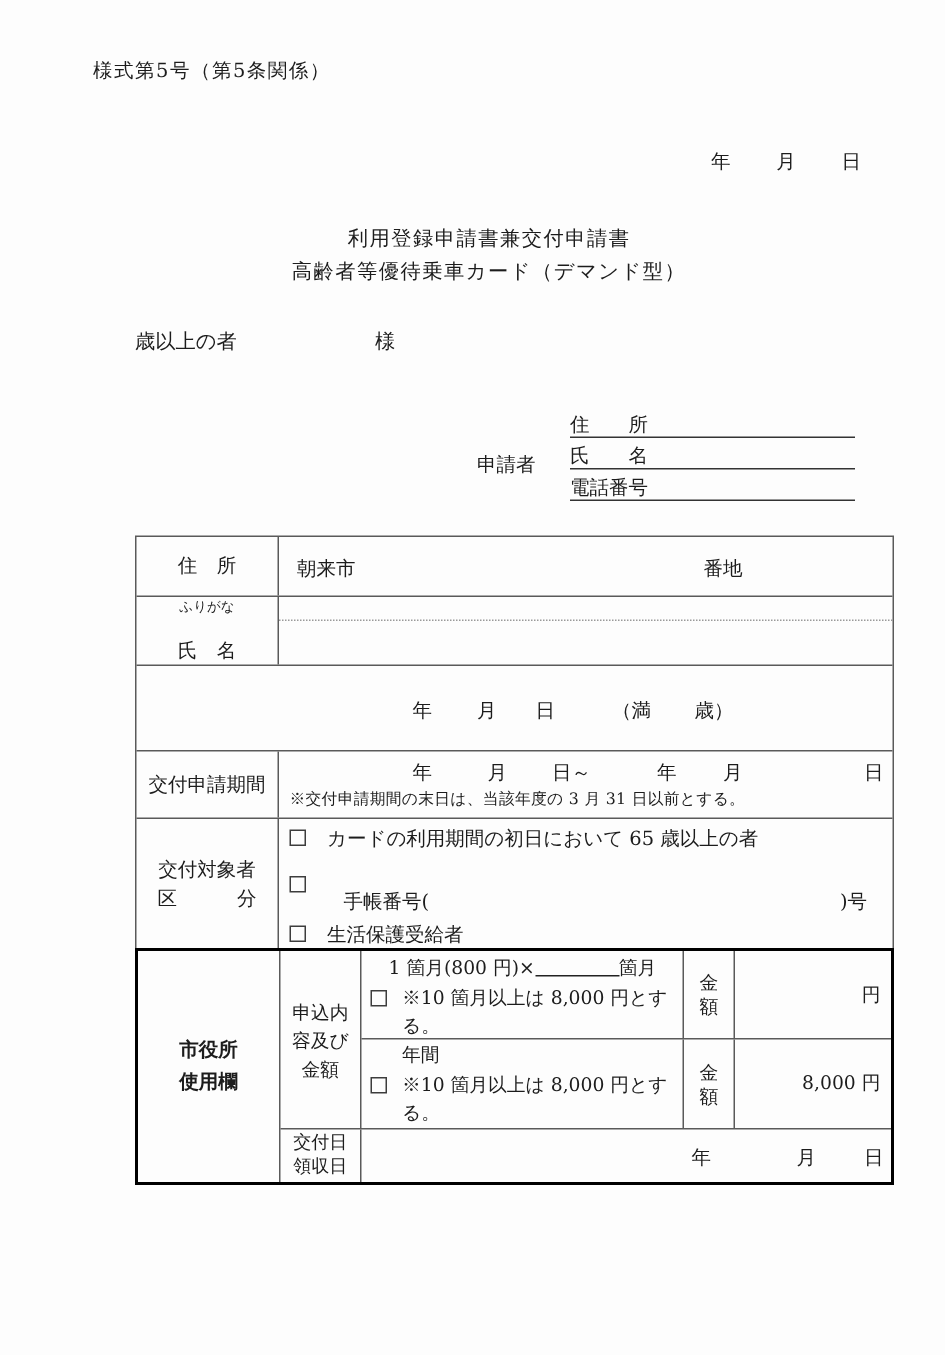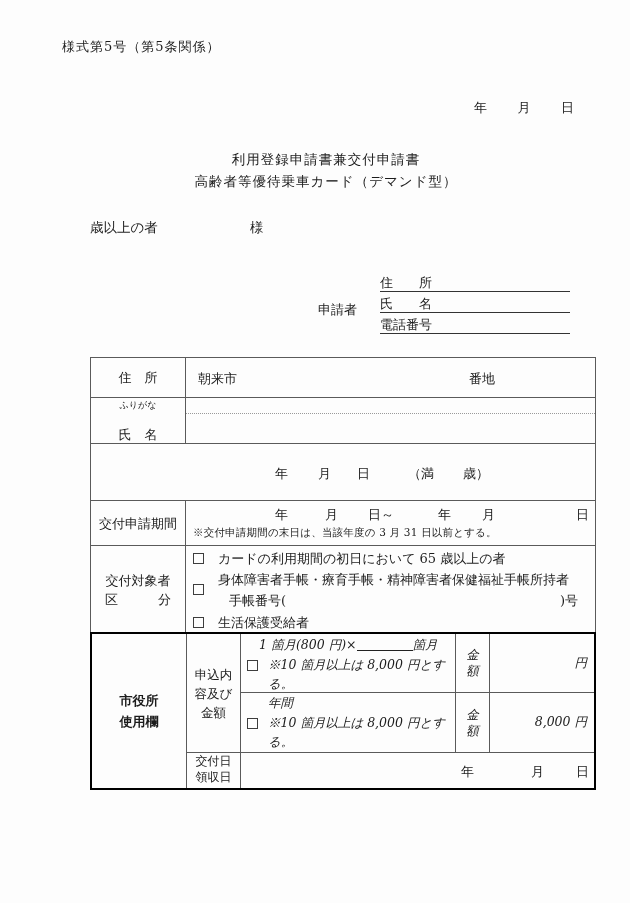--- a/index.html
+++ b/index.html
@@ -73,21 +73,21 @@
     font-weight:bold;
   }
   .office-rest { flex:1 1 auto; }
   .r-ab { display:flex; }
   .apply-col {
     width:54px; flex:0 0 auto; border-right:1px solid #5a5a5a;
     display:flex; flex-direction:column; align-items:center; justify-content:center;
     font-size:12.5px; line-height:19px;
   }
   .ab-rows { flex:1 1 auto; }
-  .rowA, .rowB { display:flex; height:59px;font-style:italic; }
+  .rowA, .rowB { display:flex; height:59px; }
   .rowA { border-bottom:1px solid #5a5a5a; }
   .ab-content { width:215px; flex:0 0 auto; border-right:1px solid #5a5a5a; position:relative; font-size:12.5px; }
   .kin-col {
     width:34px; flex:0 0 auto; border-right:1px solid #5a5a5a;
     display:flex; flex-direction:column; align-items:center; justify-content:center;
     font-size:12.5px; line-height:16px;
   }
   .amt-col {
     flex:1 1 auto; display:flex; align-items:center; justify-content:flex-end;
     padding-right:7px; font-size:12.5px;
@@ -184,21 +184,20 @@
         <div class="kuwake">
           <span>区</span>
           <span>分</span>
         </div>
       </div>
       <div class="tcontent">
         <span class="cb abs" style="left:7px; top:7px;"></span>
         <span class="cat-line" style="left:32px; top:4px;">カードの利用期間の初日において 65 歳以上の者</span>
 
         <span class="cb abs" style="left:7px; top:38px;"></span>
-        <span class="cat-line" style="left:32px; top:25px;">身体障害者手帳・療育手帳・精神障害者保健福祉手帳所持者</span>
         <span class="cat-line" style="left:43px; top:46px;">手帳番号(</span>
         <span class="cat-line" style="left:374px; top:46px;">)号</span>
 
         <span class="cb abs" style="left:7px; top:71px;"></span>
         <span class="cat-line" style="left:32px; top:68px;">生活保護受給者</span>
       </div>
     </div>
   </div>
 
   <div class="abs t2">

